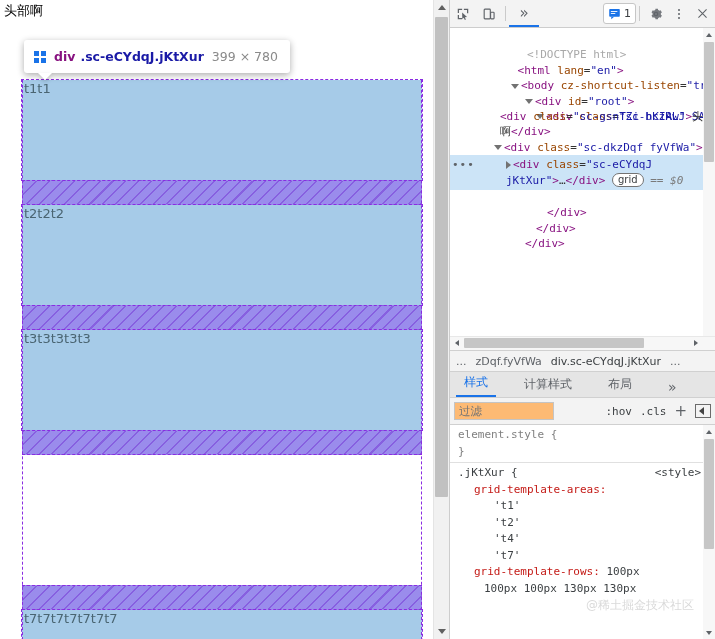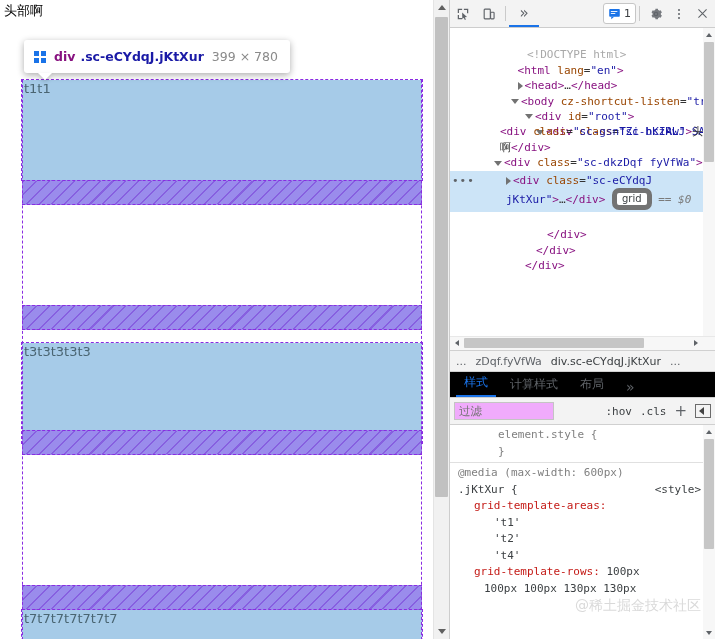--- a/index.html
+++ b/index.html
@@ -278,21 +278,21 @@
   }
   .ellipsis-btn {
     position: absolute;
     left: 2px;
     color: #5f6368;
     letter-spacing: 1px;
     font-size: 11px;
   }
   .badge-grid {
     display: inline-block;
-    border: 5px solid #737373;
+    border: 1px solid #737373;
     border-radius: 7px;
     padding: 0 5px;
     font-size: 10px;
     background: #fff;
     color: #3c4043;
     line-height: 12px;
     font-family: "DejaVu Sans", sans-serif;
     vertical-align: 1px;
   }
   .dollar0 { color: #7a7a7a; font-style: italic; }
@@ -361,24 +361,24 @@
   }
   .bc-item { color: #5f6368; }
   .bc-item.current { color: #3c4043; }
 
   
   .pane-tabs {
     height: 25px;
     min-height: 25px;
     display: flex;
     align-items: flex-end;
-    background: #000000;
+    background: #e5e5e5;
     border-bottom: 1px solid #d0d0d0;
     padding-left: 6px;
-    gap: 6px;
+    gap: 20px;
   }
   .pane-tab {
     font-size: 12px;
     color: #5f6368;
     padding: 0 8px 4px 8px;
     font-family: "DejaVu Sans", sans-serif;
     box-sizing: border-box;
   }
   .pane-tab.active {
     color: #1a73e8;
@@ -394,21 +394,21 @@
     align-items: center;
     gap: 8px;
     padding: 0 4px;
     background: #f3f3f3;
     border-bottom: 1px solid #d0d0d0;
   }
   .filter-input {
     width: 100px;
     height: 18px;
     border: 1px solid #c4c4c4;
-    background: #f0abfc;
+    background: #fdba74;
     font-size: 11.5px;
     color: #5f6368;
     padding: 0 4px;
     font-family: "DejaVu Sans", sans-serif;
     box-sizing: border-box;
     line-height: 16px;
   }
   .fb-spacer { flex: 1; }
   .fb-link {
     font-size: 11px;
@@ -433,21 +433,21 @@
     position: relative;
     overflow: hidden;
     background: #fff;
     font-family: "DejaVu Sans Mono", monospace;
     font-size: 11px;
     line-height: 16.5px;
   }
   .rule-block { padding: 2px 0 2px 8px; }
   .rule-sep { border-bottom: 1px solid #e0e0e0; }
   .sel { color: #3c4043; }
-  .sel.gray { color: #808080; margin-left: 40px; }
+  .sel.gray { color: #808080; }
   .prop { color: #c41a16; }
   .val { color: #3c4043; }
   .media { color: #808080; }
   .srcline {
     float: right;
     color: #3c4043;
     padding-right: 14px;
   }
   .styles-scroll {
     position: absolute;
@@ -460,23 +460,23 @@
     background: #c6c6c6; border-radius: 1px;
   }
   .ss-arrow { position:absolute; left:0;width:12px;height:13px;display:flex;align-items:center;justify-content:center;}
   .ss-arrow.up{top:0;} .ss-arrow.down{bottom:0;}
   .ss-arrow i{width:0;height:0;border-left:3.5px solid transparent;border-right:3.5px solid transparent;}
   .ss-arrow.up i{border-bottom:4px solid #5f6368;}
   .ss-arrow.down i{border-top:4px solid #5f6368;}
 
   .watermark {
     position: absolute;
-    right: 14px;
+    right: 21px;
     bottom: 26px;
-    font-size: 14px;
+    font-size: 12px;
     color: rgba(120,120,120,0.28);
     font-family: "DejaVu Sans", sans-serif;
     white-space: nowrap;
     pointer-events: none;
   }
   .indent1 { padding-left: 16px; }
   .indent2 { padding-left: 26px; }
   .indent3 { padding-left: 36px; }
 </style>
 </head>
@@ -486,21 +486,24 @@
 
   <div class="viewport">
 
     <div class="page-header">头部啊</div>
 
     <div class="grid-wrap">
 
       <div class="grid-area" style="top:0px;height:100px;">
         <span class="lbl">t1t1</span>
       </div>
-      <div class="grid-area" style="top:250px;height:100px;margin-top:13px;">
+      <div class="grid-area" style="top:125px;height:100px;">
+        <span class="lbl">t2t2t2</span>
+      </div>
+      <div class="grid-area" style="top:250px;height:100px;">
         <span class="lbl">t3t3t3t3t3</span>
       </div>
       <div class="grid-area" style="top:530px;height:110px;">
         <span class="lbl">t7t7t7t7t7t7t7</span>
       </div>
 
       <div class="grid-gap" style="top:100px;height:25px;"></div>
       <div class="grid-gap" style="top:225px;height:25px;"></div>
       <div class="grid-gap" style="top:350px;height:25px;"></div>
       <div class="grid-gap" style="top:505px;height:25px;"></div>
@@ -581,23 +584,20 @@
     <div class="dom-tree">
 
       <div class="dt-line">
         <span class="indent1"></span><span class="comment">&lt;!DOCTYPE html&gt;</span>
       </div>
 
       <div class="dt-line">
         <span class="punct"> </span><span class="tw">&lt;html </span><span class="at">lang</span><span class="punct">=</span><span class="av">"en"</span><span class="tw">&gt;</span>
       </div>
 
-      <div class="dt-line">
-        <span class="punct"> </span><span class="arrow"></span><span class="tw">&lt;head&gt;</span><span class="txt">…</span><span class="tw">&lt;/head&gt;</span>
-      </div>
 
       <div class="dt-line">
         <span class="arrow open"></span><span class="tw">&lt;body </span><span class="at">cz-shortcut-listen</span><span class="punct">=</span><span class="av">"true"</span>
       </div>
 
 
       <div class="dt-line" style="padding-left:22px;">
         <span class="arrow open"></span><span class="tw">&lt;div </span><span class="at">id</span><span class="punct">=</span><span class="av">"root"</span><span class="tw">&gt;</span>
       </div>
 
@@ -677,31 +677,31 @@
     </div>
 
     <div class="styles-body">
 
       <div class="rule-block rule-sep">
         <div><span class="sel gray">element.style {</span></div>
         <div><span class="sel gray">}</span></div>
       </div>
 
       <div class="rule-block">
-        <div><span class="media">@media (max-width: 600px)</span></div>
         <div>
           <span class="srcline">&lt;style&gt;</span>
           <span class="sel">.jKtXur {</span>
         </div>
         <div class="indent1">
           <span class="prop">grid-template-areas:</span>
         </div>
         <div class="indent3"><span class="val">'t1'</span></div>
         <div class="indent3"><span class="val">'t2'</span></div>
         <div class="indent3"><span class="val">'t4'</span></div>
+        <div class="indent3"><span class="val">'t7'</span></div>
         <div class="indent1">
           <span class="prop">grid-template-rows:</span>
           <span class="val">100px</span>
         </div>
         <div class="indent2"><span class="val">100px 100px 130px 130px</span></div>
 
       </div>
 
       <div class="watermark">@稀土掘金技术社区</div>
 

